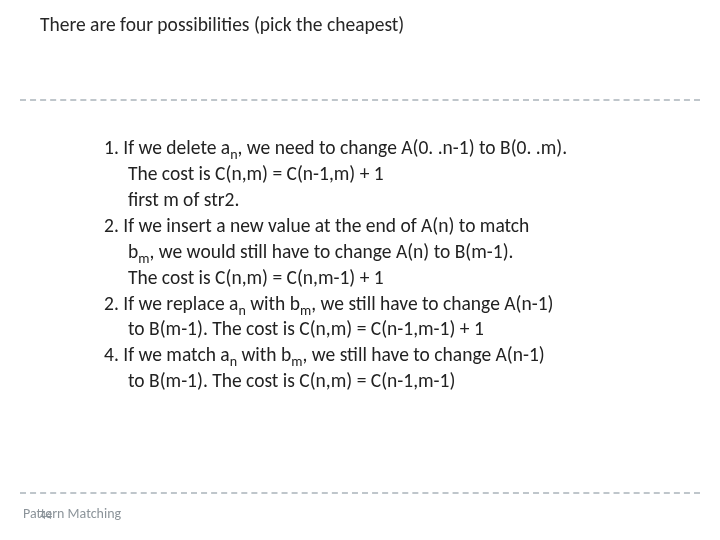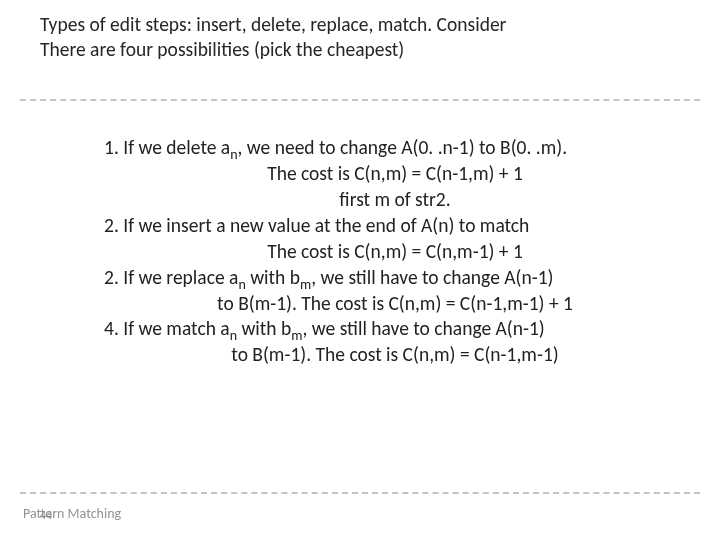--- a/index.html
+++ b/index.html
@@ -37,21 +37,21 @@
   .body-block {
     position: absolute;
     left: 82px;
     top: 135px;
     width: 580px;
     font-size: 19.5px;
     line-height: 1.33;
     color: #222;
   }
   .body-block .row { display: block; }
-  .indent1 { padding-left: 46px; text-indent: 0; text-align: center; }
+  .indent1 { padding-left: 46px; text-indent: 0; }
   .indent-hang {
     padding-left: 46px;
     text-indent: -24px;
   }
   .sep-bot {
     position: absolute;
     left: 20px;
     bottom: 46px;
     width: 680px;
     border-top: 2px dashed #bfc6cb;
@@ -78,33 +78,35 @@
     vertical-align: sub;
     line-height: 0;
   }
 </style>
 </head>
 <body>
 
 <div class="slide">
 
   <div class="title-block">
-    <div>Types of edit steps: insert, delete, replace, match.  Consider</div>
     <div>There are four possibilities (pick the cheapest)</div>
   </div>
 
   <div class="sep-top"></div>
 
   <div class="body-block">
     <span class="row indent-hang">
       <span>1.  If we delete a</span><span class="sub">n</span><span>, we need to change A(0. .n-1) to B(0. .m).</span>
     </span>
     <span class="row indent1">The cost is C(n,m) = C(n-1,m) + 1</span>
     <span class="row indent1">first m of str2.</span>
     <span class="row indent-hang">2. If we insert a new value at the end of A(n) to match</span>
+    <span class="row indent1">
+      <span>b</span><span class="sub">m</span><span>,  we would still have to change A(n) to B(m-1).</span>
+    </span>
     <span class="row indent1">The cost is C(n,m) = C(n,m-1) + 1</span>
     <span class="row indent-hang">
       <span>2. If we replace a</span><span class="sub">n</span><span> with b</span><span class="sub">m</span><span>, we still have to change A(n-1)</span>
     </span>
     <span class="row indent1">to  B(m-1).  The cost is C(n,m) = C(n-1,m-1) + 1</span>
     <span class="row indent-hang">
       <span>4. If we match a</span><span class="sub">n</span><span> with b</span><span class="sub">m</span><span>, we still have to change   A(n-1)</span>
     </span>
     <span class="row indent1">to B(m-1).  The cost is C(n,m) = C(n-1,m-1)</span>
   </div>

